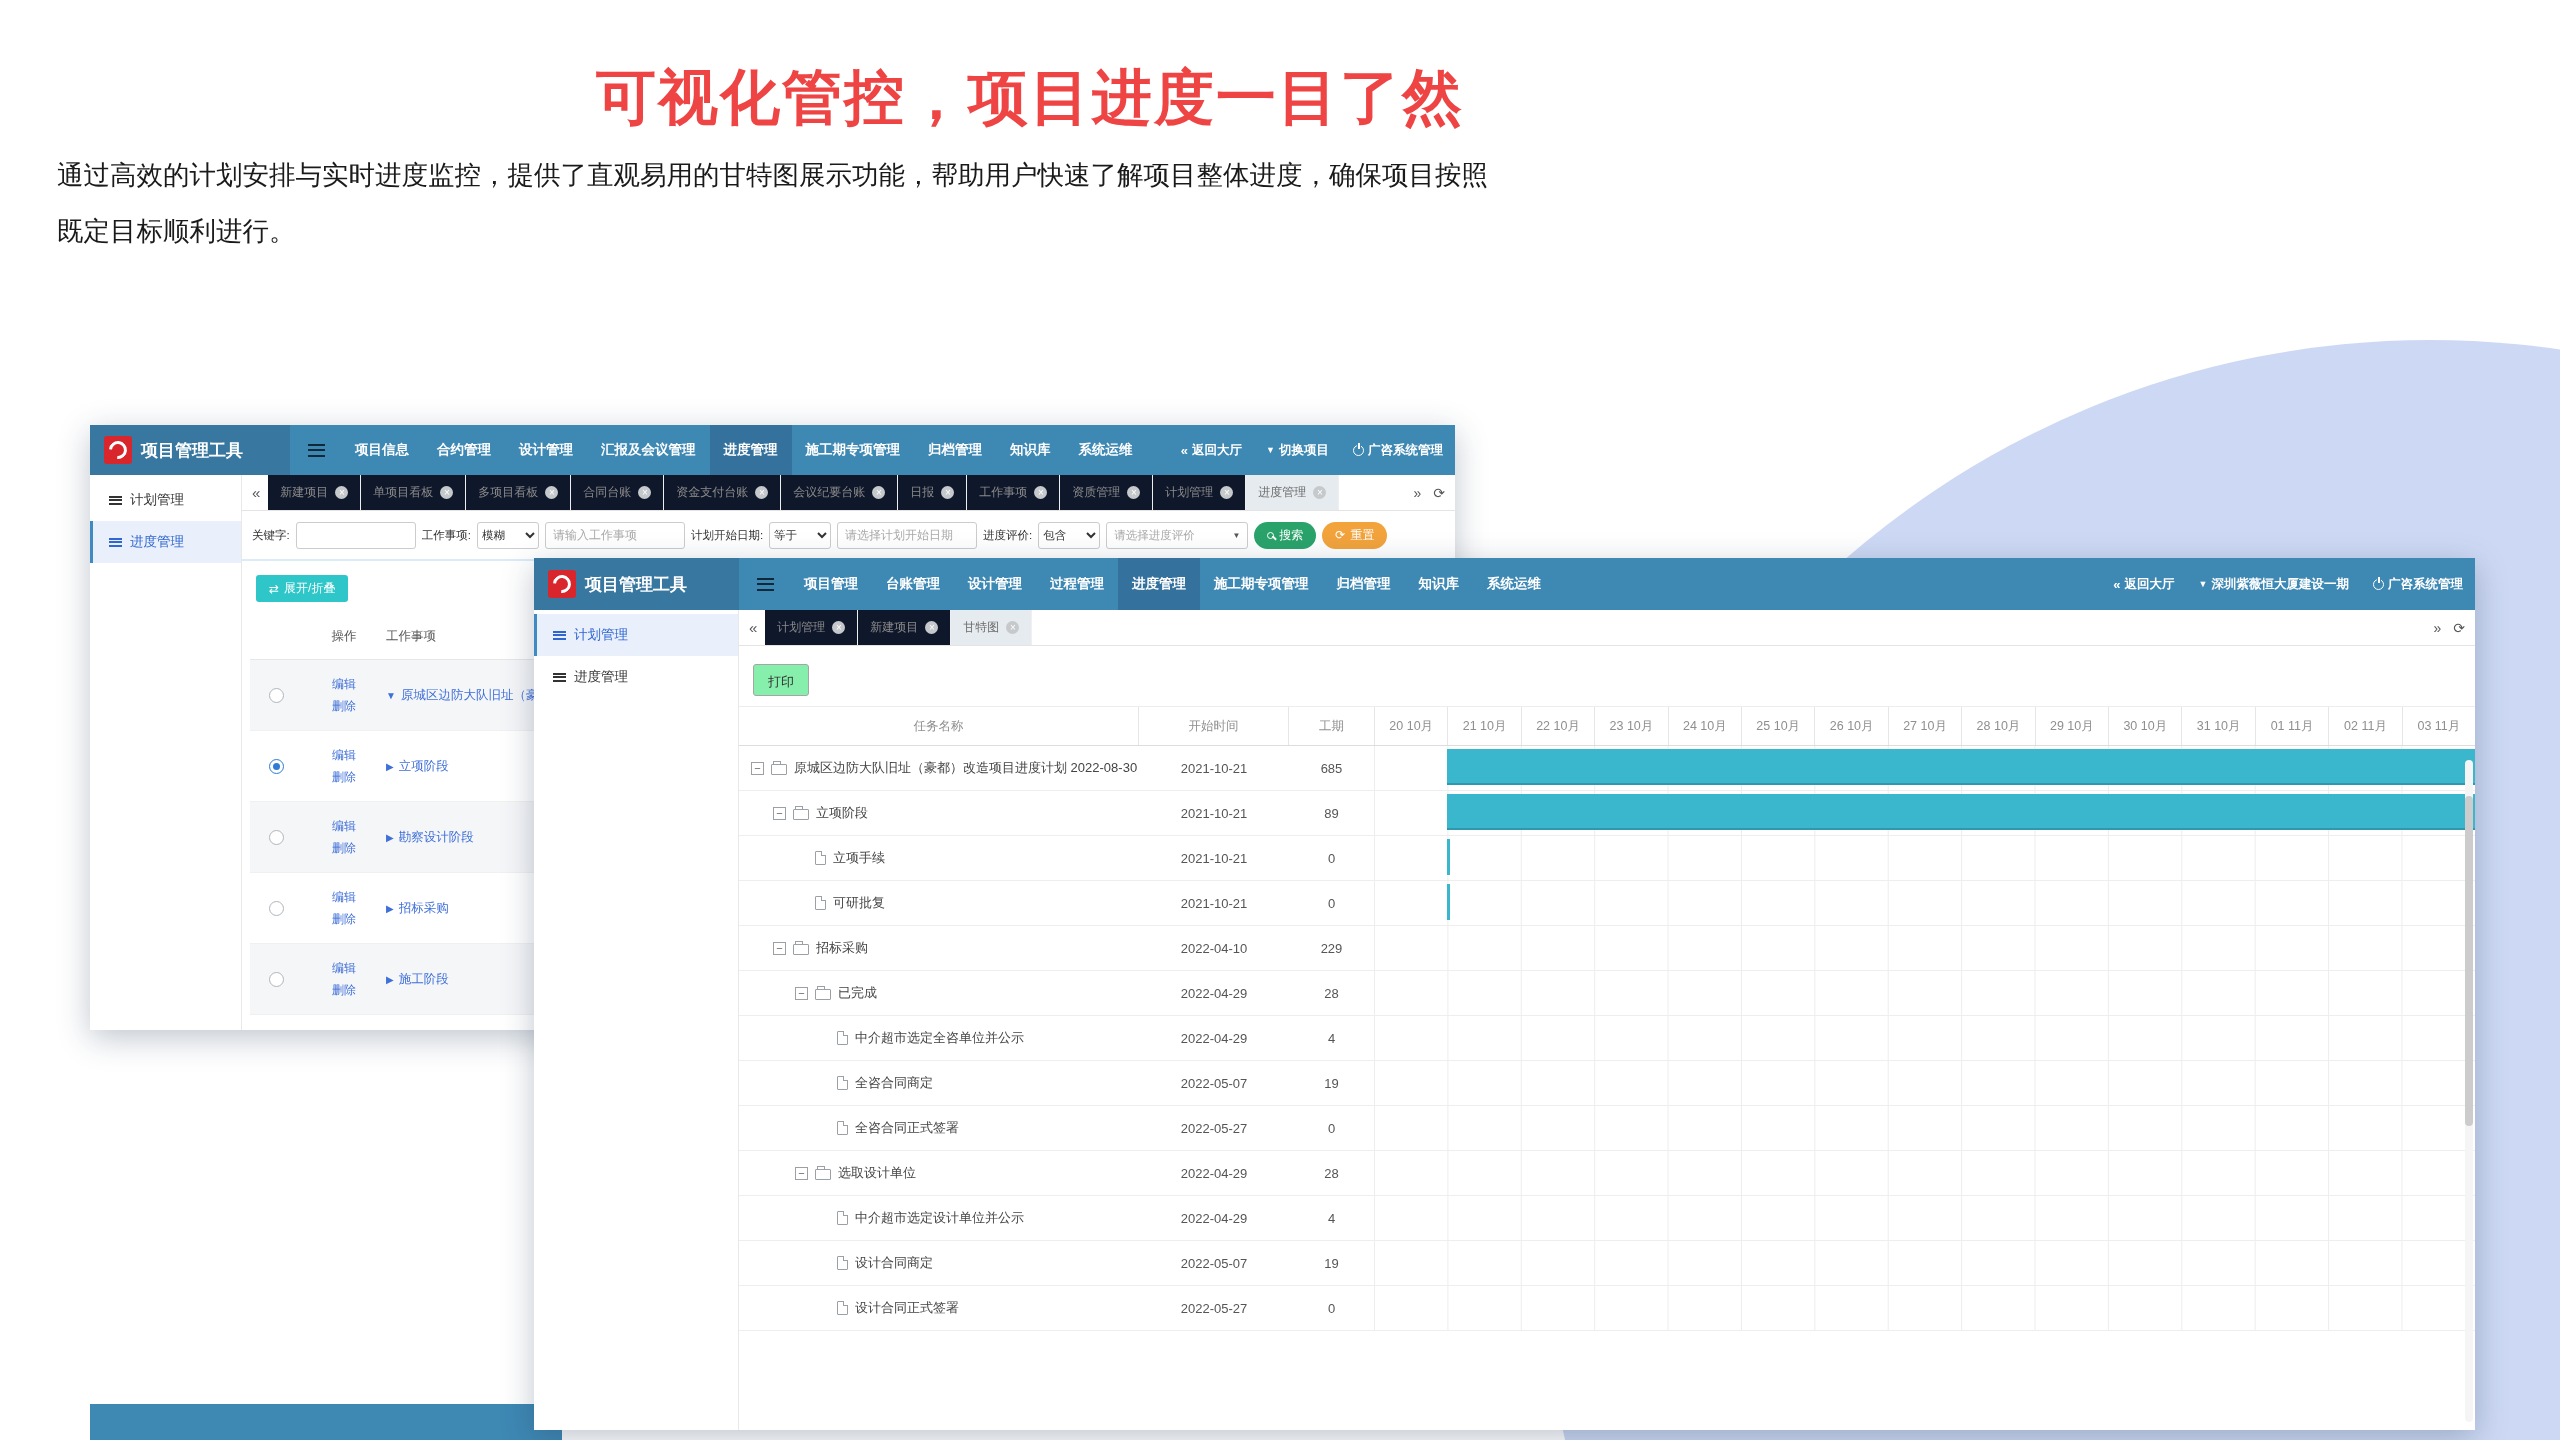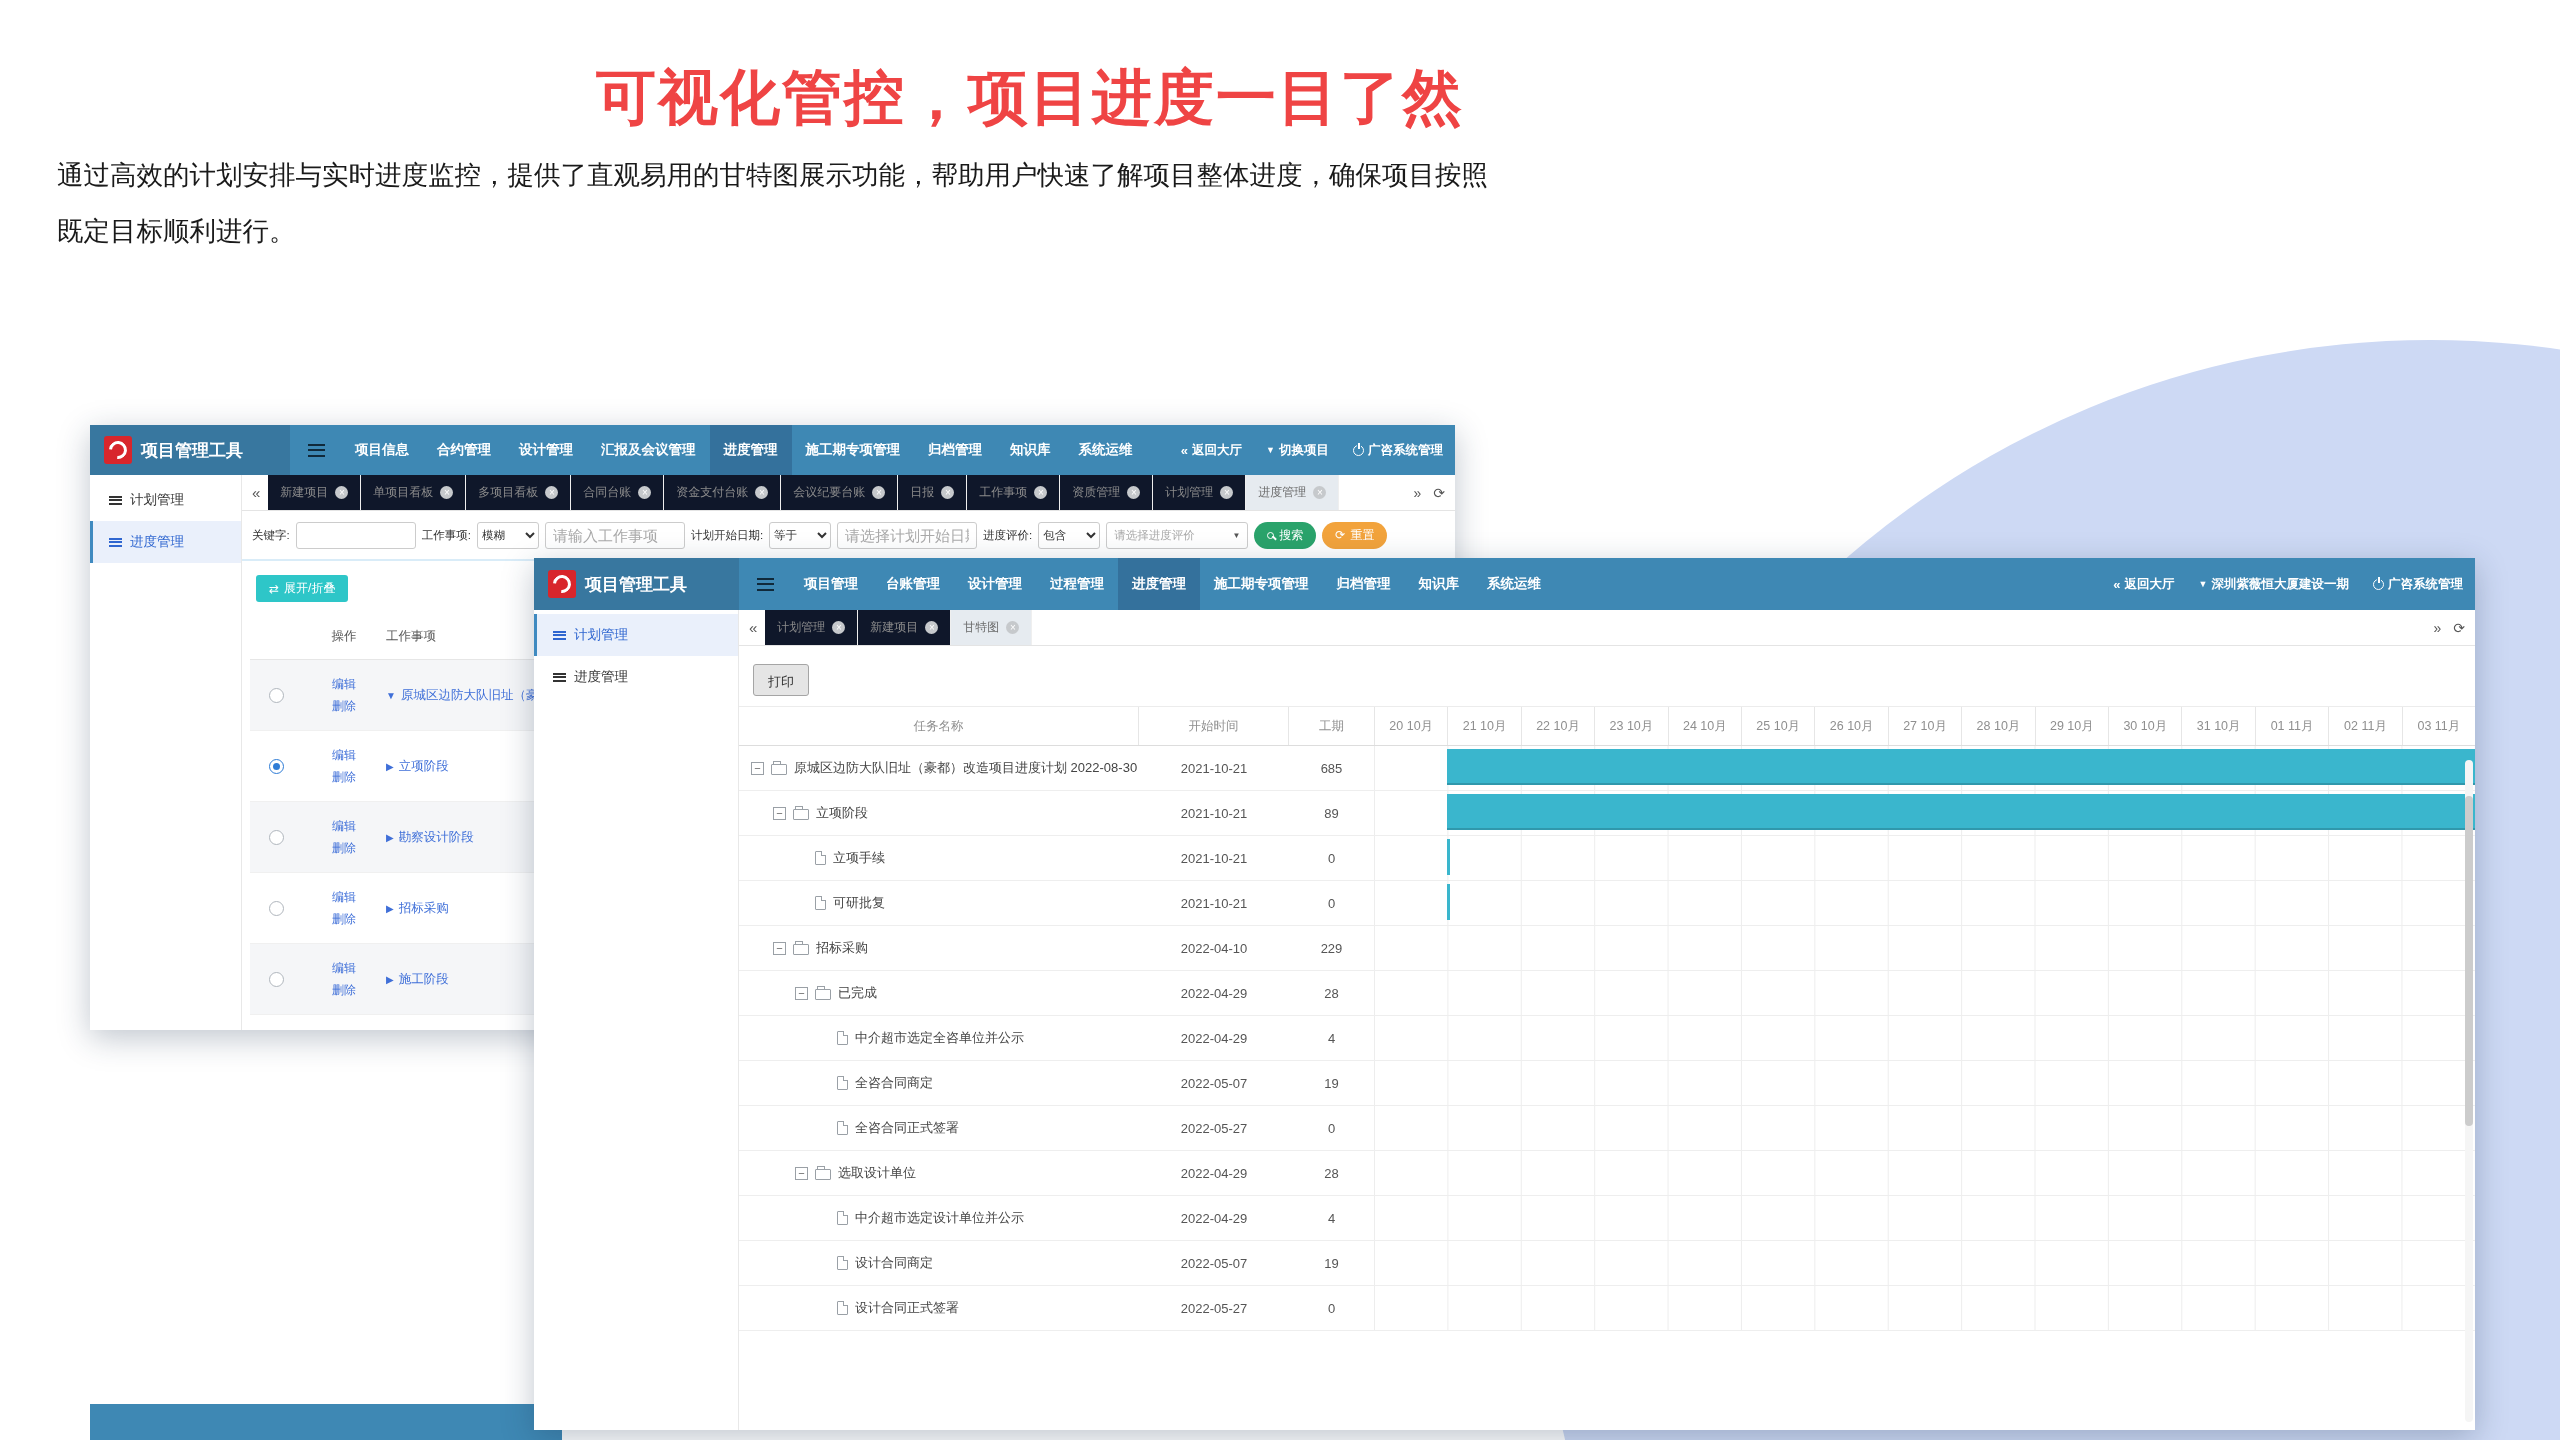--- a/index.html
+++ b/index.html
@@ -60,21 +60,21 @@
   .tabs{display:flex;align-items:stretch;height:100%;overflow:hidden}
   .tab{display:flex;align-items:center;gap:7px;padding:0 12px;font-size:12px;color:#8b8b8b;background:#0f172a;border-right:1px solid #efefef;white-space:nowrap;cursor:pointer}
   .tab.active{background:#e6ebf0;color:#6b6b6b}
   .tclose{display:inline-flex;align-items:center;justify-content:center;width:13px;height:13px;min-width:13px;border-radius:50%;background:#c6c9cc;color:#fff;font-size:10px;line-height:1;cursor:pointer}
   .tr-right{margin-left:auto;display:flex;gap:12px;font-size:14px;color:#555}
   .tr-right .gly{cursor:pointer}
 
   
   .filters{display:flex;align-items:center;gap:6px;height:50px;min-height:50px;padding:0 10px;border-bottom:2px solid #d9ecf8;background:#fff;white-space:nowrap;overflow:hidden}
   .flabel{font-size:11.5px;color:#333}
-  .fin{height:27px;border:1px solid #ccc;border-radius:3px;padding:0 7px;font-size:15px;color:#555;outline:none}
+  .fin{height:27px;border:1px solid #ccc;border-radius:3px;padding:0 7px;font-size:12px;color:#555;outline:none}
   .fin::placeholder{color:#aaa}
   .w120{width:120px}.w140{width:140px}
   .fsel{height:27px;border:1px solid #ccc;border-radius:3px;font-size:11.5px;color:#333;background:#fff;width:62px}
   .fake-sel{width:142px;height:27px;border:1px solid #ccc;border-radius:3px;display:flex;align-items:center;justify-content:space-between;padding:0 7px;cursor:pointer}
   .fake-sel .ph{font-size:11.5px;color:#aaa}
   .fake-sel .caret{font-size:8px;color:#555}
   .btn{height:27px;border:none;border-radius:14px;color:#fff;font-size:12px;display:inline-flex;align-items:center;gap:5px;padding:0 13px;cursor:pointer;white-space:nowrap}
   .btn-search{background:var(--green)}
   .btn-reset{background:var(--orange)}
   .mag{width:7px;height:7px;min-width:7px;border:1.5px solid #fff;border-radius:50%;position:relative;display:inline-block}
@@ -93,21 +93,21 @@
   .bk-rows > .bk-row:nth-child(odd){background:#f5f6f8}
   .radio{width:15px;height:15px;border:1px solid #b0b6bd;border-radius:50%;background:#fff;cursor:pointer}
   .radio.checked{border-color:#2e7cd6}
   .radio.checked::after{content:"";display:block;width:7px;height:7px;margin:3px;border-radius:50%;background:#2e7cd6}
   .lnk{color:var(--link);font-size:12px;cursor:pointer;text-decoration:none}
   .row-link{color:var(--link);cursor:pointer;display:inline-flex;align-items:center;gap:5px}
   .arr{font-style:normal;font-size:10px;font-weight:700}
 
   
   .g-toolbar{padding:18px 0 10px 14px}
-  .btn-print{height:32px;padding:8px 14px;border:1px solid #a5a5a5;border-radius:3px;background:#e5e5e5;font-size:13px;color:#333;cursor:pointer}
+  .btn-print{height:32px;padding:8px 14px;border:1px solid #a5a5a5;border-radius:3px;background:#86efac;font-size:13px;color:#333;cursor:pointer}
   .g-head{display:flex;height:40px;min-height:40px;border-top:1px solid #ececec;border-bottom:1px solid #ddd;color:#8f8f8f;font-size:12.5px}
   .h-task{width:400px;min-width:400px;display:flex;align-items:center;justify-content:center;border-right:1px solid #e6e6e6}
   .h-start{width:150px;min-width:150px;display:flex;align-items:center;justify-content:center;border-right:1px solid #e6e6e6}
   .h-dur{width:85px;min-width:85px;display:flex;align-items:center;justify-content:center}
   .g-dates{flex:1;display:flex;min-width:0}
   .g-datecol{flex:1;display:flex;align-items:center;justify-content:center;border-left:1px solid #e6e6e6;white-space:nowrap;overflow:hidden}
   .g-body{flex:1;overflow:hidden}
   .g-row{display:flex;height:45px;border-bottom:1px solid #eee;font-size:13px;color:#444}
   .c-task{width:400px;min-width:400px;display:flex;align-items:center;gap:7px;white-space:nowrap;overflow:hidden}
   .c-start{width:150px;min-width:150px;display:flex;align-items:center;justify-content:center;color:#555}

